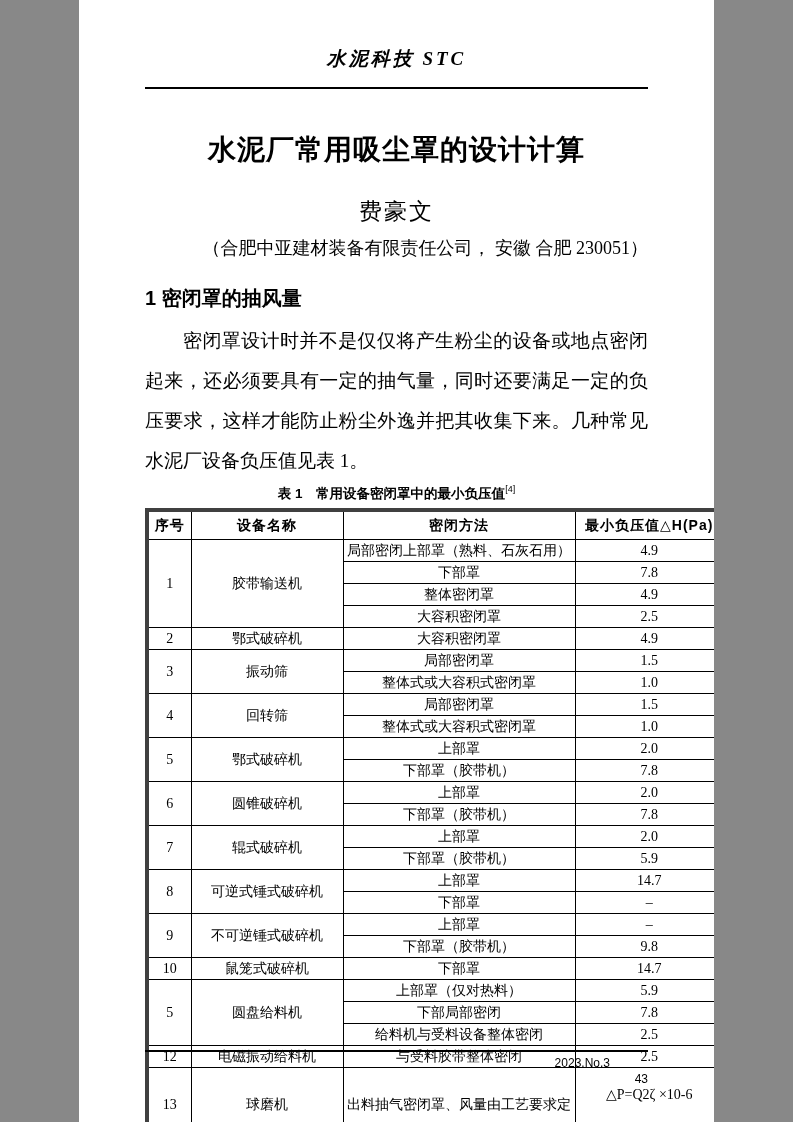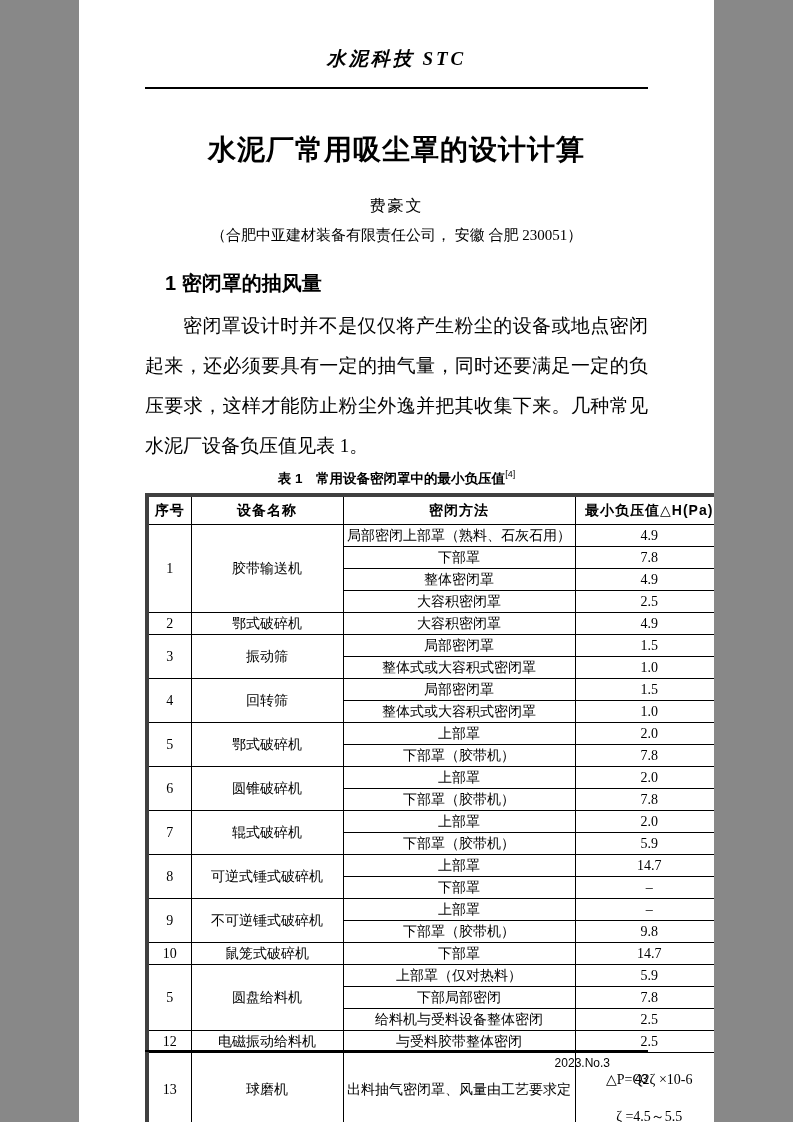--- a/index.html
+++ b/index.html
@@ -14,26 +14,25 @@
     text-align:center; font-size:19px; letter-spacing:3px;
     font-style:italic; font-weight:bold;
     font-family:"Liberation Serif","DejaVu Serif",serif;
   }
   .header-rule { border:none; border-top:2px solid #000; margin-top:15px; }
   .article-title {
     text-align:center; font-size:28px; font-weight:bold; letter-spacing:1px;
     font-family:"Liberation Sans","DejaVu Sans",sans-serif;
     margin-top:42px;
   }
-  .author { text-align:center; font-size:16px; margin-top:27px; letter-spacing:2px; }
-  .affiliation { text-align:center; font-size:15px; margin-top:9px; }
+  .author { text-align:center; font-size:23px; margin-top:27px; letter-spacing:2px; }
+  .affiliation { text-align:right; font-size:18px; margin-top:9px; }
   .section-heading {
     font-size:20px; font-weight:bold; margin-top:25px;
     font-family:"Liberation Sans","DejaVu Sans",sans-serif;
-    margin-left:20px;
   }
   .body-paragraph {
     margin-top:9px; font-size:19px; line-height:40px;
     text-align:justify; text-indent:2em;
   }
   .table-caption {
     text-align:center; font-size:13.5px; font-weight:bold; margin-top:3px;
     font-family:"Liberation Sans","DejaVu Sans",sans-serif;
   }
   .table-caption sup { font-size:9px; font-weight:normal; }

